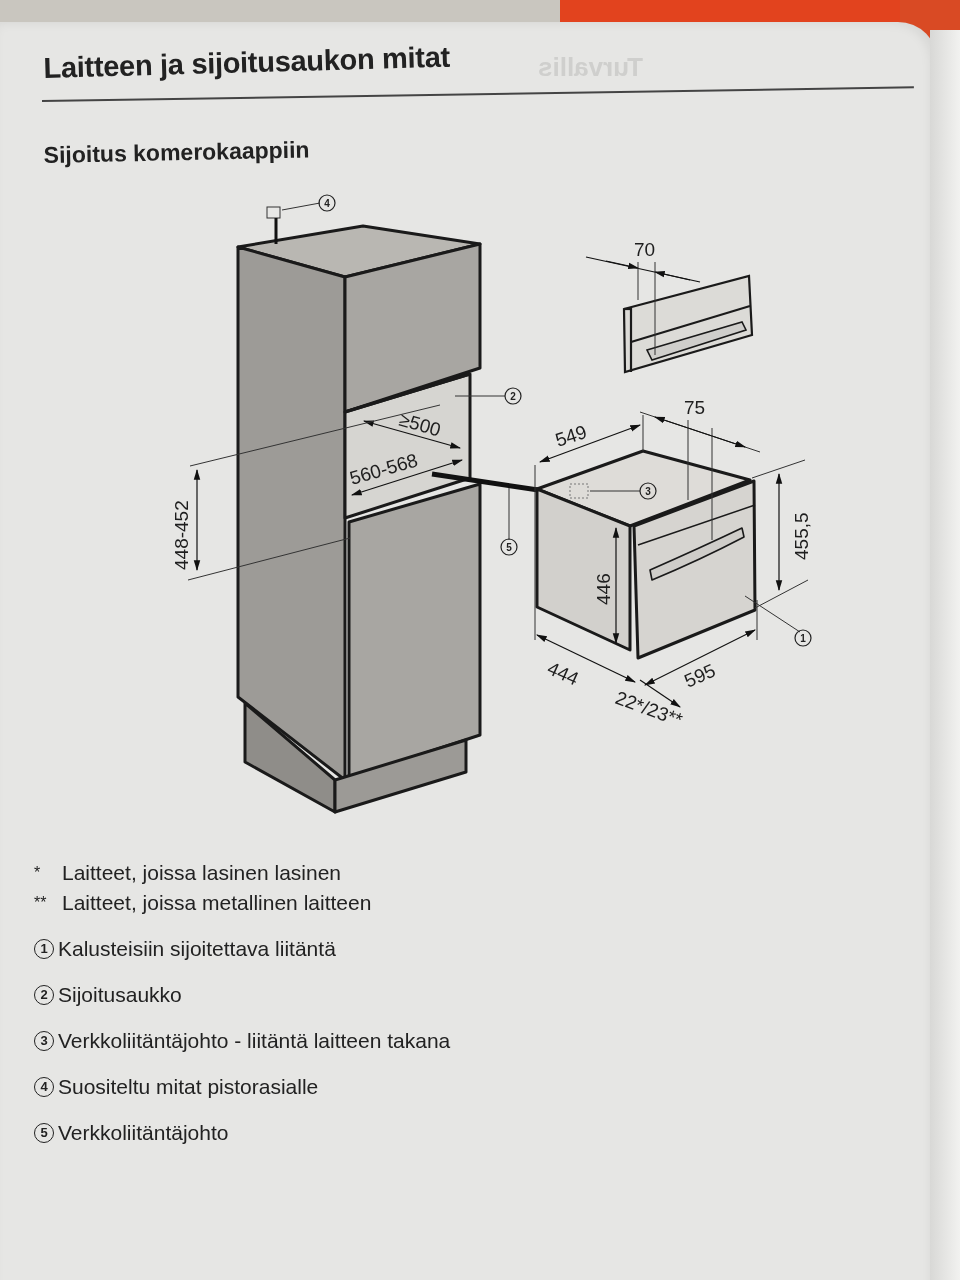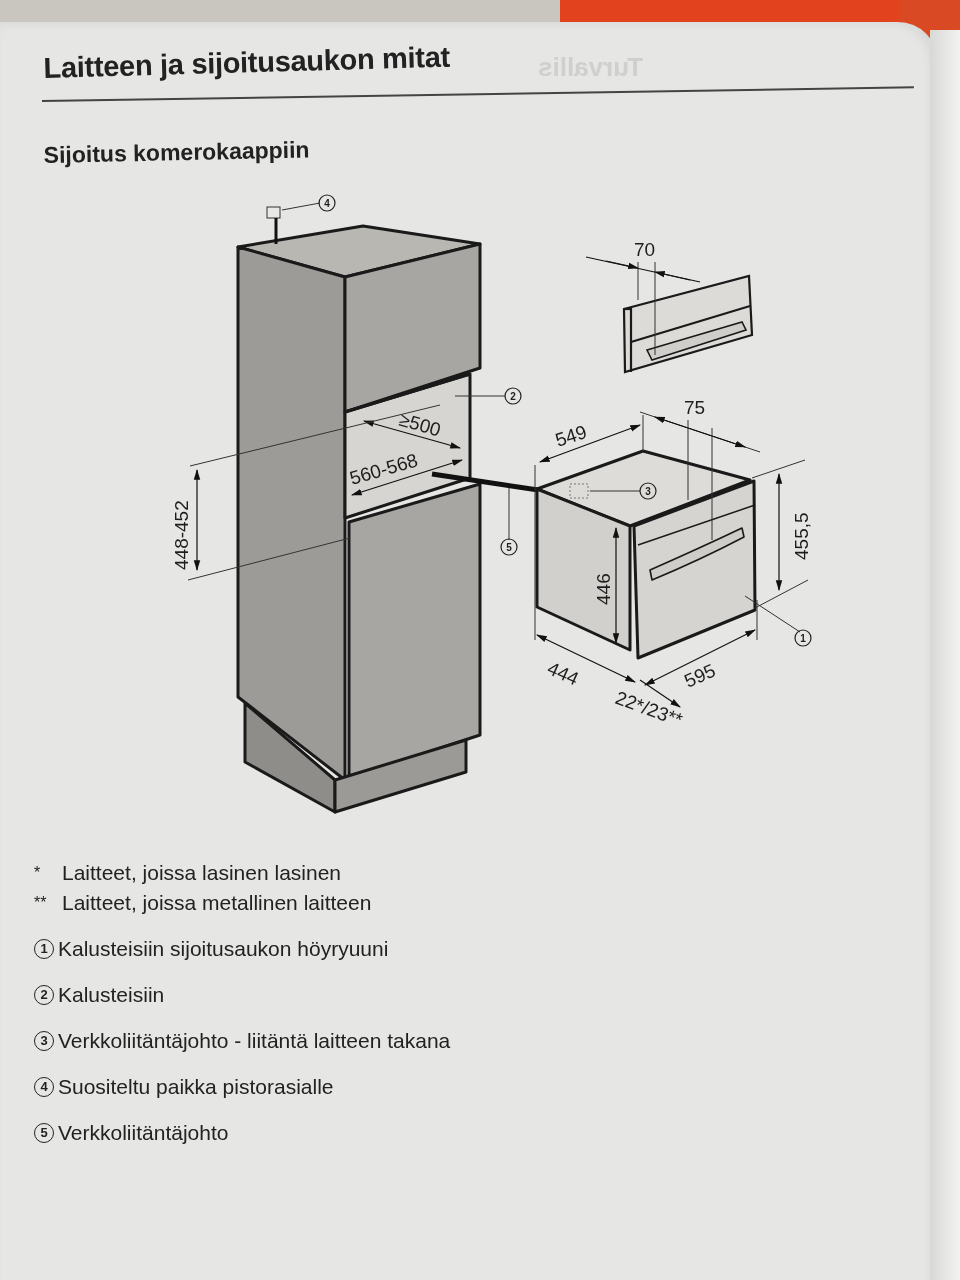--- a/index.html
+++ b/index.html
@@ -138,31 +138,31 @@
   <div class="row" style="top:4px">
     <span class="mark">*</span>
     <span>Laitteet, joissa lasinen lasinen</span>
   </div>
   <div class="row" style="top:34px">
     <span class="mark">**</span>
     <span>Laitteet, joissa metallinen laitteen</span>
   </div>
   <div class="row" style="top:80px">
     <span class="circ">1</span>
-    <span>Kalusteisiin sijoitusaukon höyryuuni</span>
+    <span>Kalusteisiin sijoitettava liitäntä</span>
   </div>
   <div class="row" style="top:126px">
     <span class="circ">2</span>
-    <span>Kalusteisiin</span>
+    <span>Sijoitusaukko</span>
   </div>
   <div class="row" style="top:172px">
     <span class="circ">3</span>
     <span>Verkkoliitäntäjohto - liitäntä laitteen takana</span>
   </div>
   <div class="row" style="top:218px">
     <span class="circ">4</span>
-    <span>Suositeltu paikka pistorasialle</span>
+    <span>Suositeltu mitat pistorasialle</span>
   </div>
   <div class="row" style="top:264px">
     <span class="circ">5</span>
     <span>Verkkoliitäntäjohto</span>
   </div>
 </div>
 
 </body></html>

